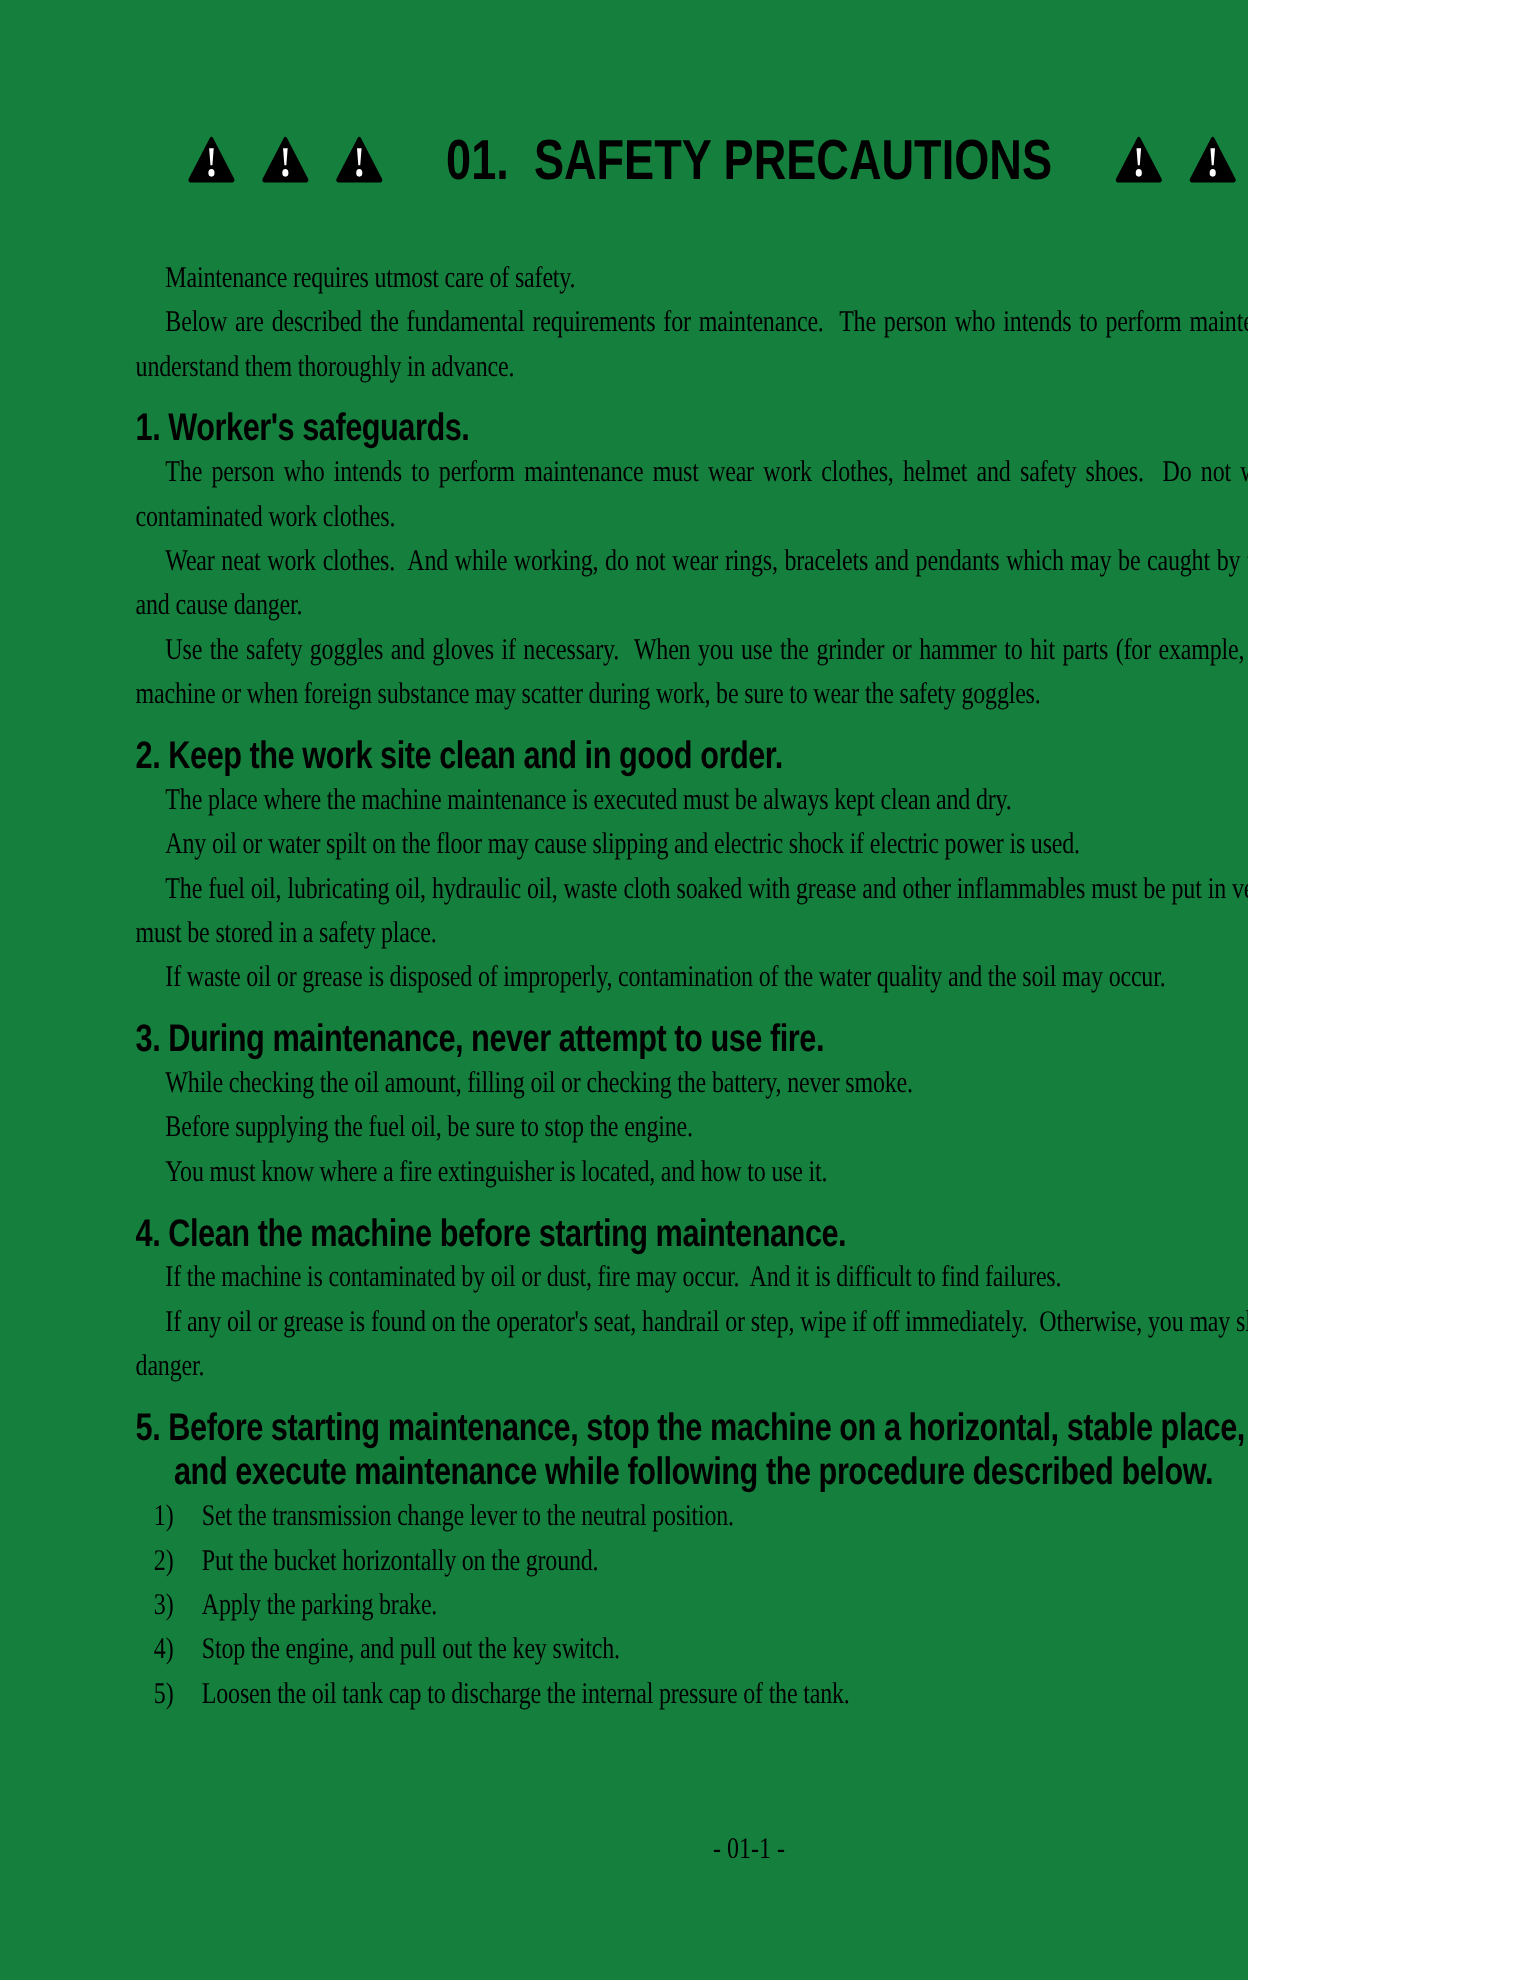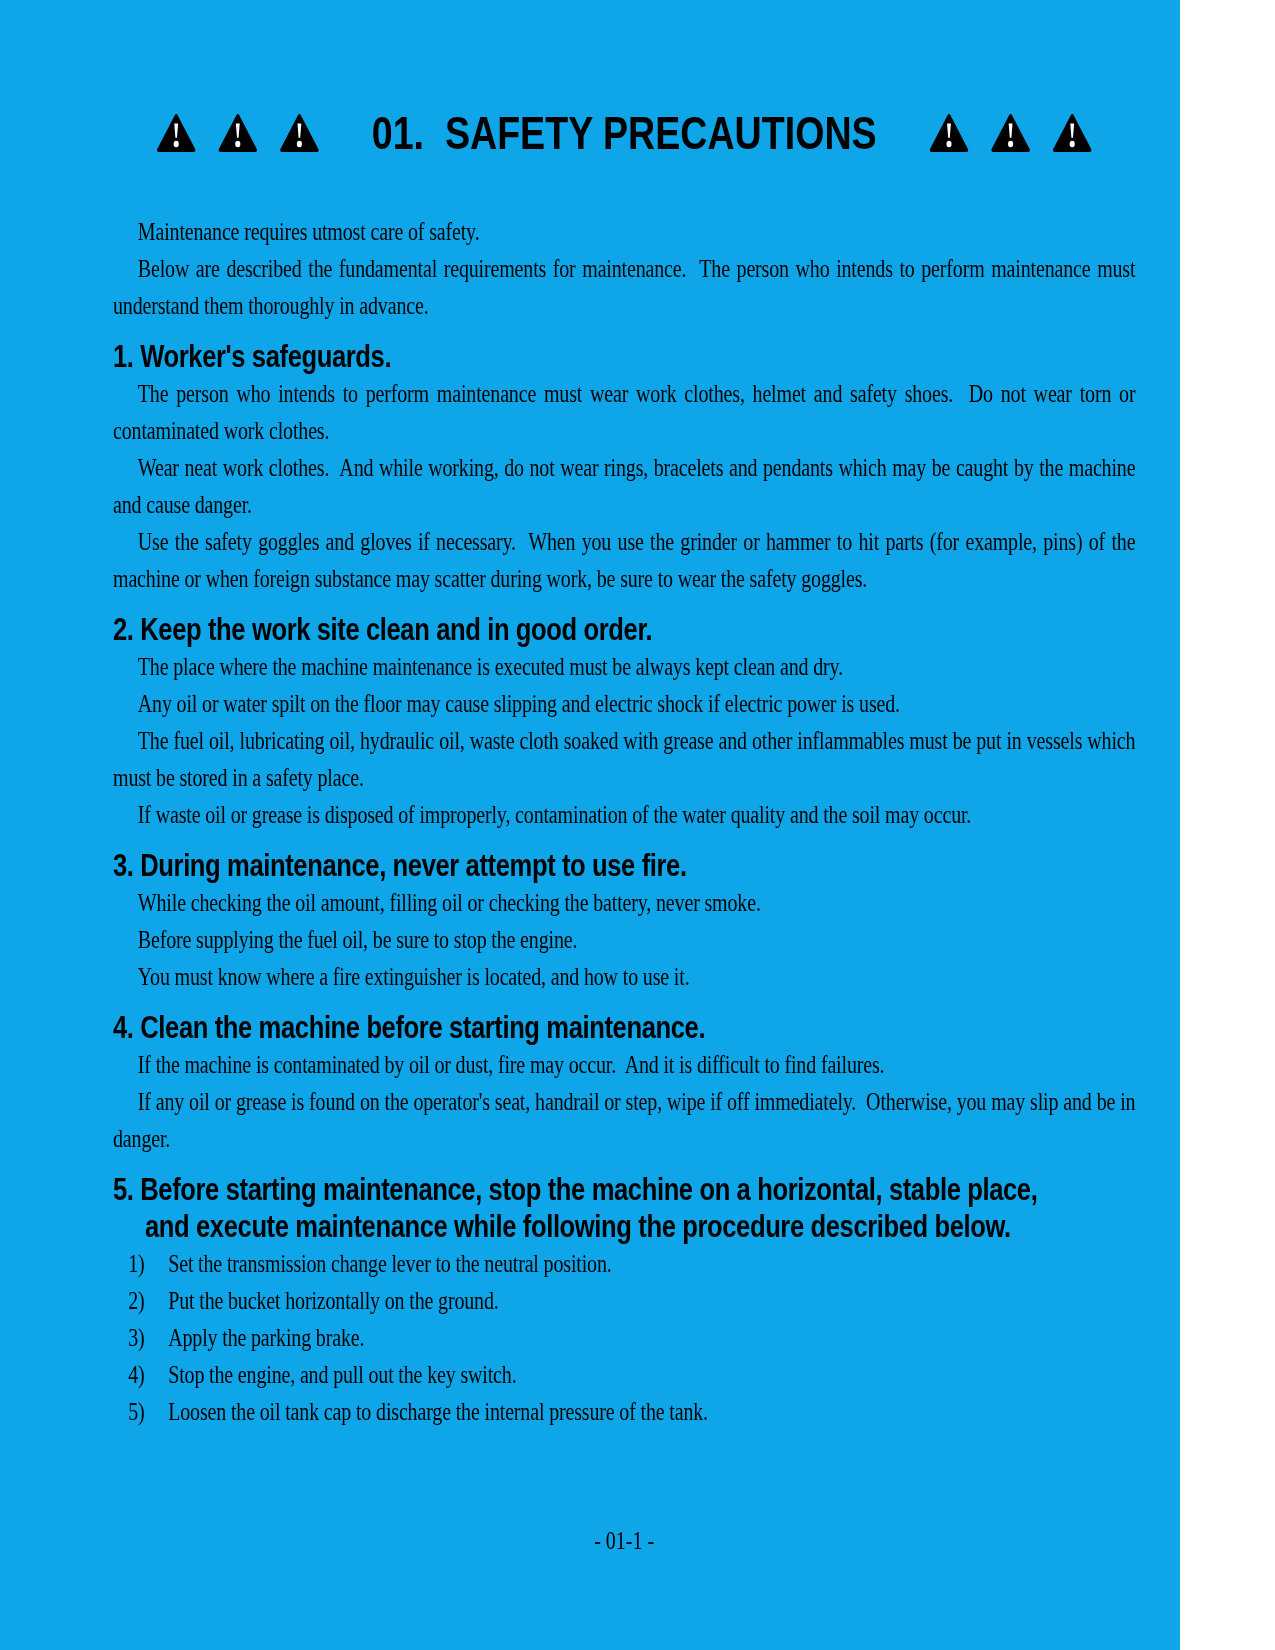--- a/index.html
+++ b/index.html
@@ -1,20 +1,20 @@
 <!DOCTYPE html>
 <html><head>
 <meta charset="utf-8">
 <style>
   html, body { margin: 0; padding: 0; background: #ffffff; }
   .page {
     position: relative;
-    width: 1180px;
+    width: 1040px;
     height: 1650px;
-    background: #0ea5e9;
+    background: #15803d;
     color: #000000;
     overflow: hidden;
   }
   .content {
     position: absolute;
     left: 113px;
     top: 0;
     width: 1278px;
     transform: scaleX(0.8);
     transform-origin: 0 0;

